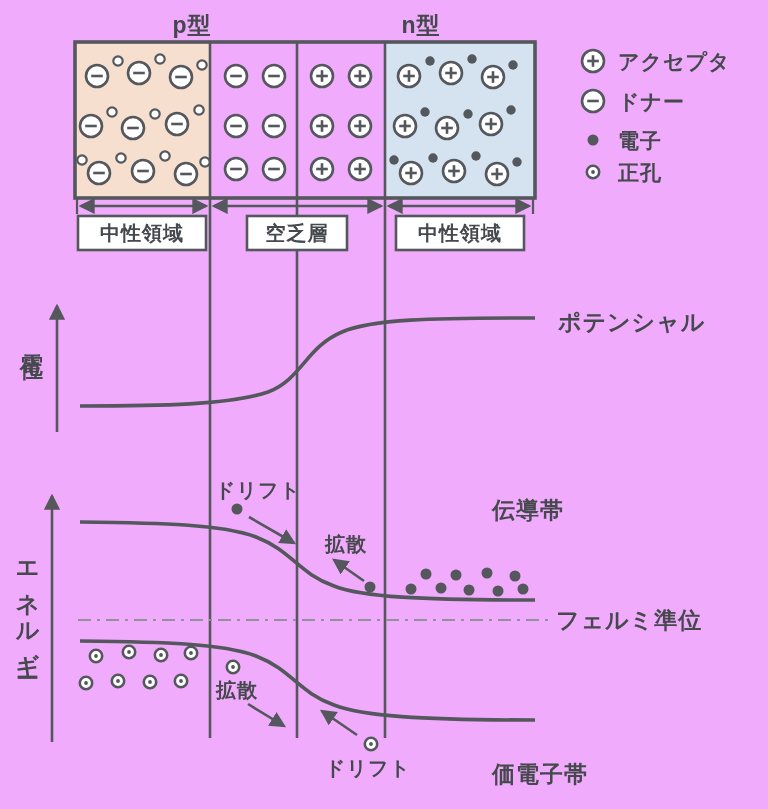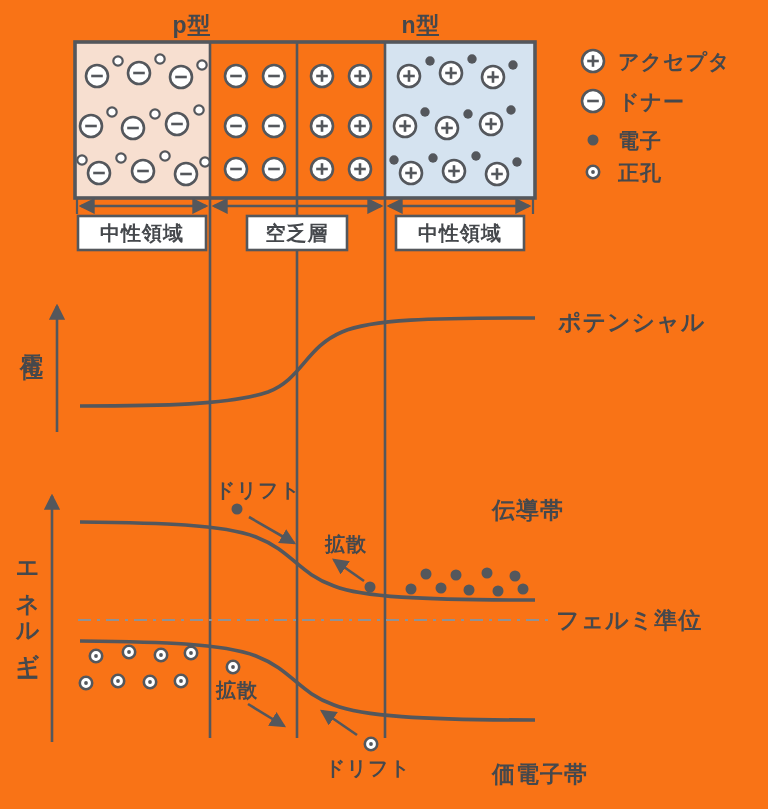--- a/index.html
+++ b/index.html
@@ -1,20 +1,20 @@
 <!DOCTYPE html>
 <html style="--stroke: #54575c; --text: #45484c; --p_region_fill: #f7dfd0; --n_region_fill: #d5e3f0; --fermi_line: #8f9296;"><head>
 <meta charset="utf-8">
 <style>
   :root{
     --stroke:#54575c; --text:#45484c; --p_region_fill:#f7dfd0;
     --n_region_fill:#d5e3f0; --fermi_line:#8f9296;
   }
   html,body{margin:0;padding:0;background:#fff;}
-  .stage{position:relative;width:768px;height:809px;background:#f97316;overflow:hidden;
+  .stage{position:relative;width:768px;height:809px;background:#f0abfc;overflow:hidden;
          font-family:"Liberation Sans",sans-serif;}
   svg{position:absolute;left:0;top:0;}
   .ln{stroke:var(--stroke,#555);fill:none;}
   .w2{stroke-width:2.2;} .w25{stroke-width:2.6;} .w35{stroke-width:3.6;}
   .whitefill{fill:#ffffff;}
   .soliddot{fill:var(--stroke,#555);stroke:none;}
   .arrfill{fill:var(--stroke,#555);stroke:none;}
   .fermi{stroke:var(--fermi_line,#909090);stroke-width:2.2;fill:none;
          stroke-dasharray:13 6 3 6;}
   text{fill:var(--text,#444);font-family:"Liberation Sans",sans-serif;font-weight:700;}

